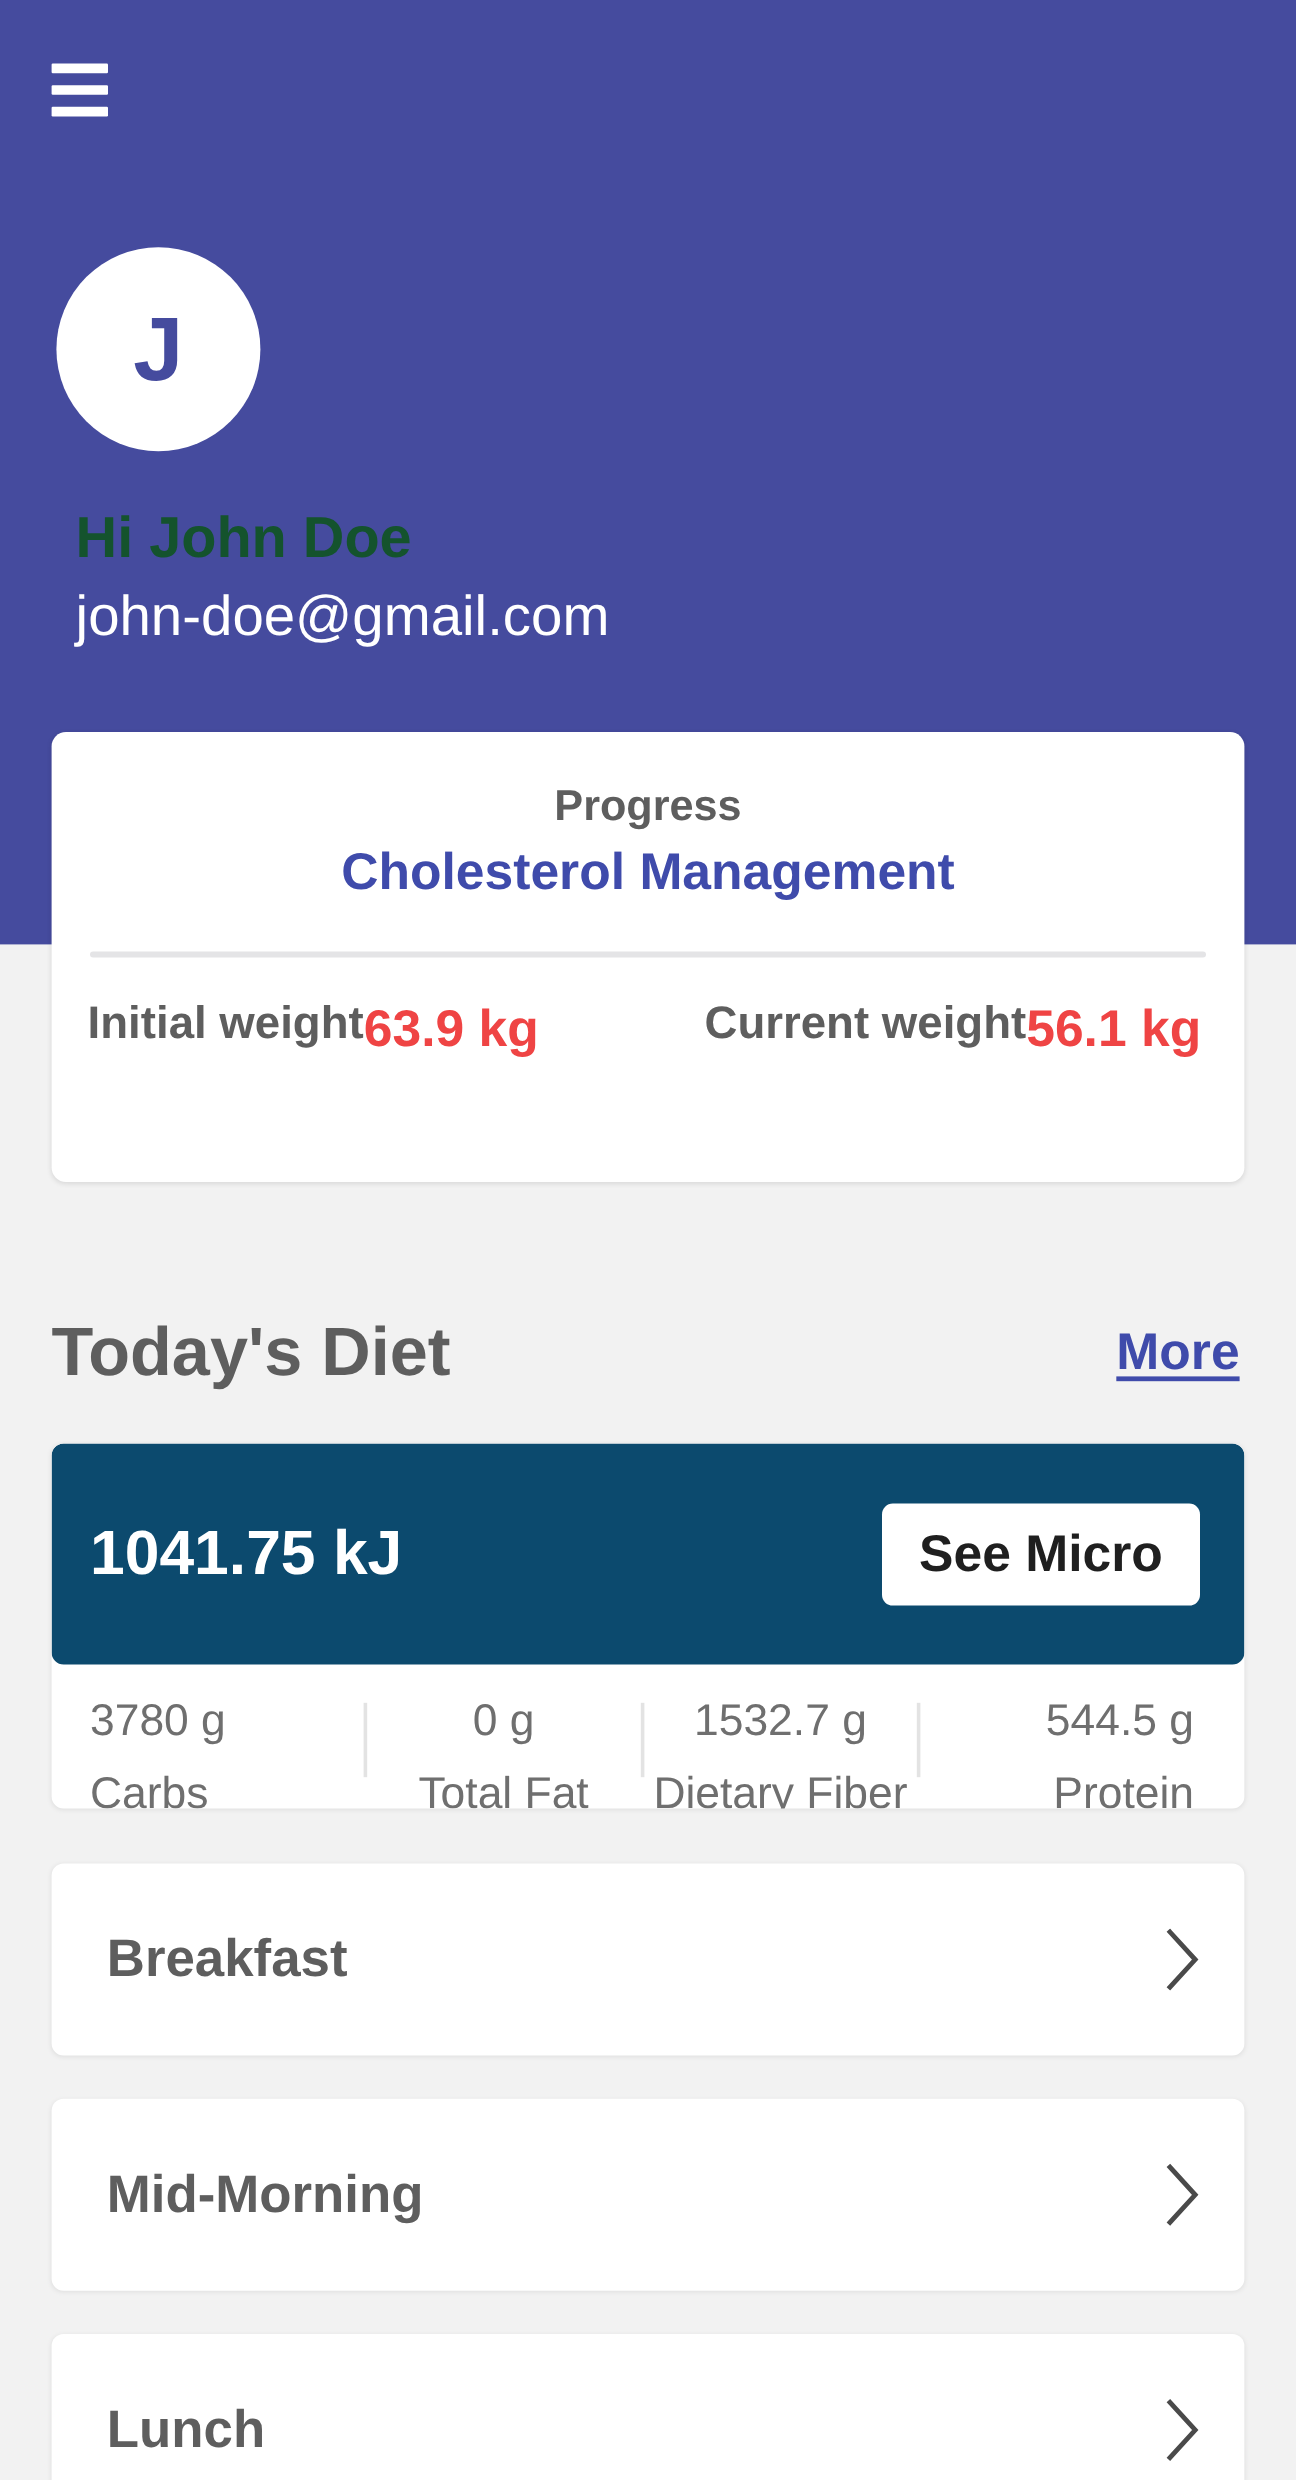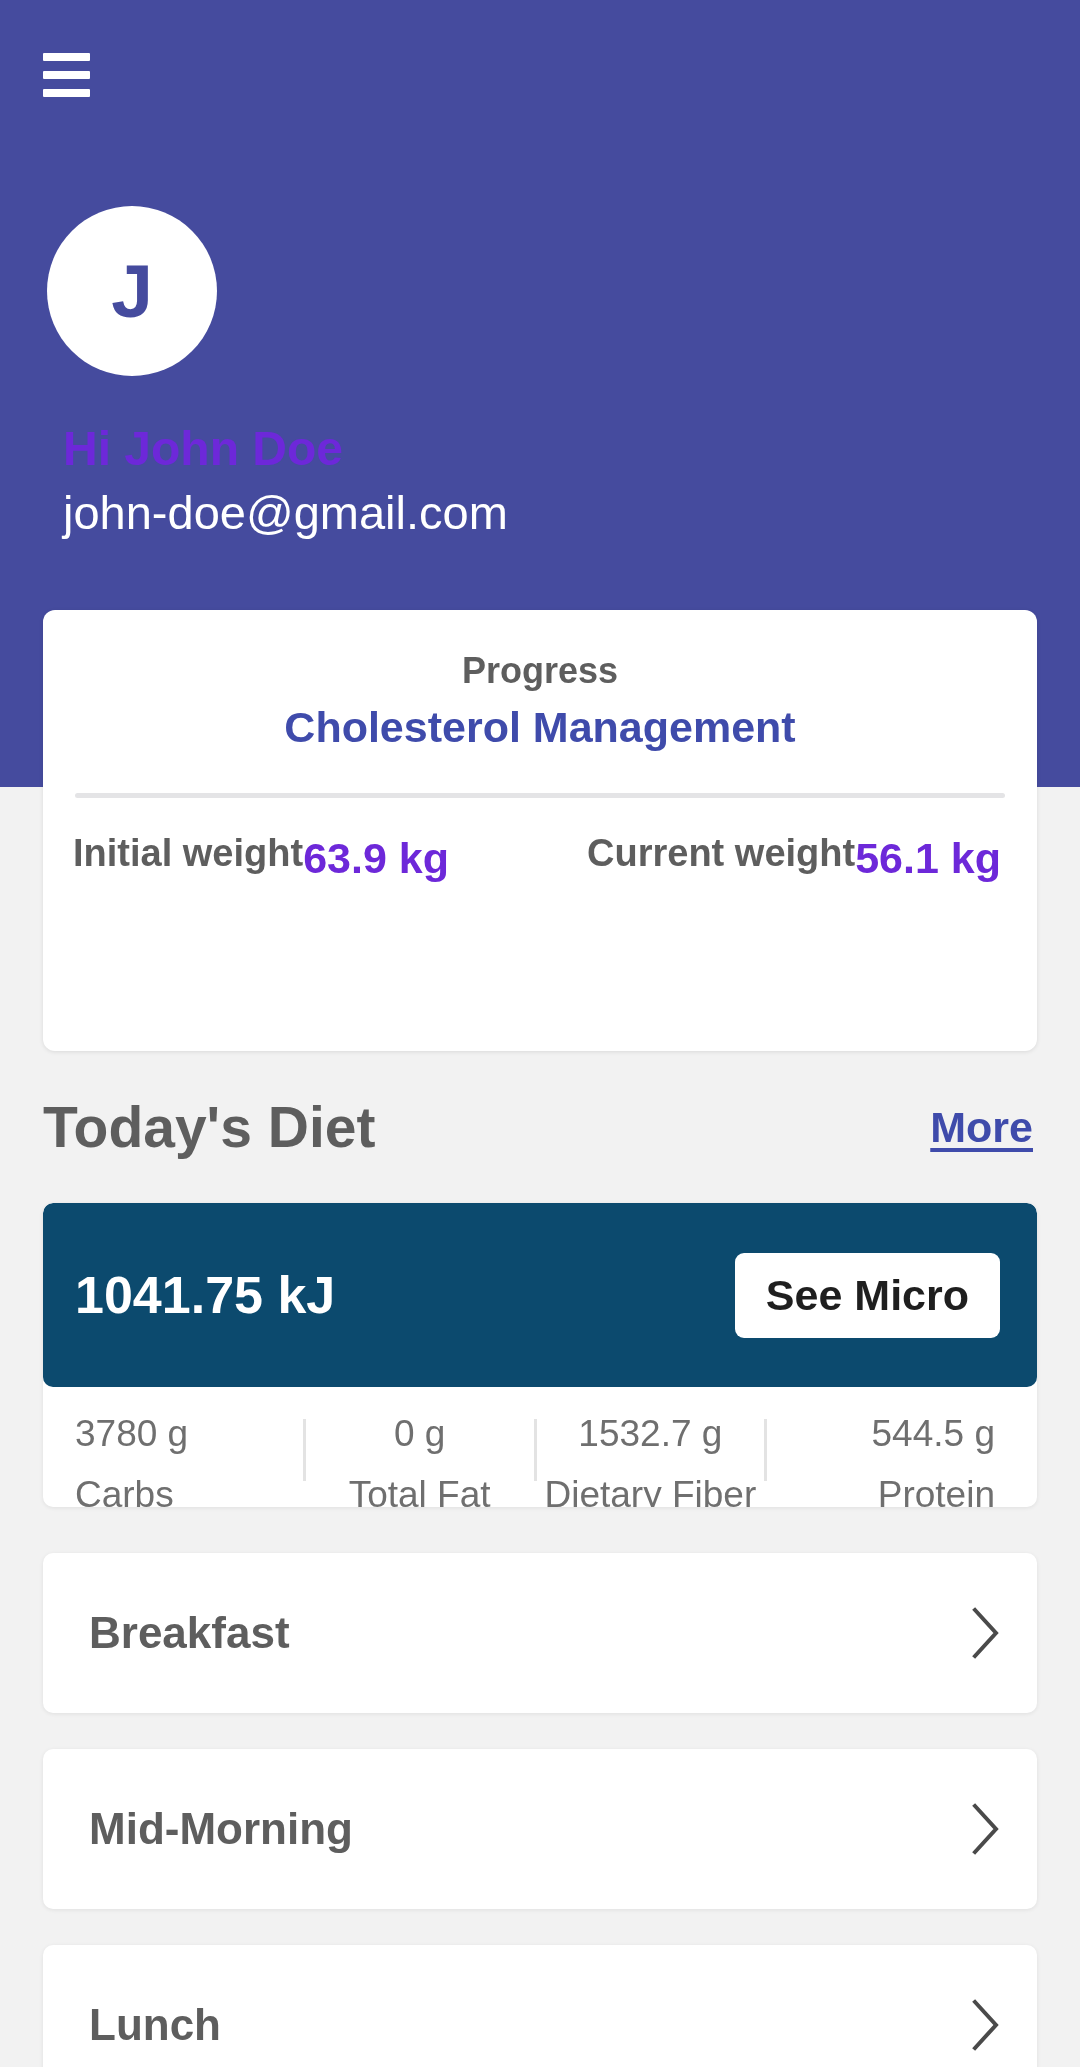--- a/index.html
+++ b/index.html
@@ -66,21 +66,21 @@
     color: #454b9e;
     font-size: 75px;
     font-weight: bold;
     line-height: 1;
     letter-spacing: 0;
   }
   .greeting {
     position: absolute;
     top: 421px;
     left: 63px;
-    color: #6d28d9;
+    color: #14532d;
     font-size: 48px;
     font-weight: bold;
     line-height: 1.15;
     white-space: nowrap;
     z-index: 3;
     text-align: center;
   }
   .email {
     position: absolute;
     top: 486px;
@@ -92,21 +92,21 @@
     white-space: nowrap;
     z-index: 3;
   }
 
   
   .progress-card {
     position: absolute;
     top: 610px;
     left: 43px;
     width: 994px;
-    height: 441px;
+    height: 375px;
     background: #ffffff;
     border-radius: 12px;
     box-shadow: 0 1px 4px rgba(0,0,0,0.10);
     z-index: 5;
   }
   .progress-label {
     position: absolute;
     top: 40px;
     left: 0;
     width: 100%;
@@ -153,21 +153,21 @@
   .weight-col.right { margin-right: 12px; }
   .weight-label {
     color: #5e5e5e;
     font-size: 38px;
     font-weight: bold;
     line-height: 1.2;
     white-space: nowrap;
   }
   .weight-value {
     margin-top: 11px;
-    color: #6d28d9;
+    color: #ef4444;
     font-size: 43px;
     font-weight: bold;
     line-height: 1.2;
     white-space: nowrap;
   }
 
   
   .section-row {
     position: absolute;
     top: 1092px;

